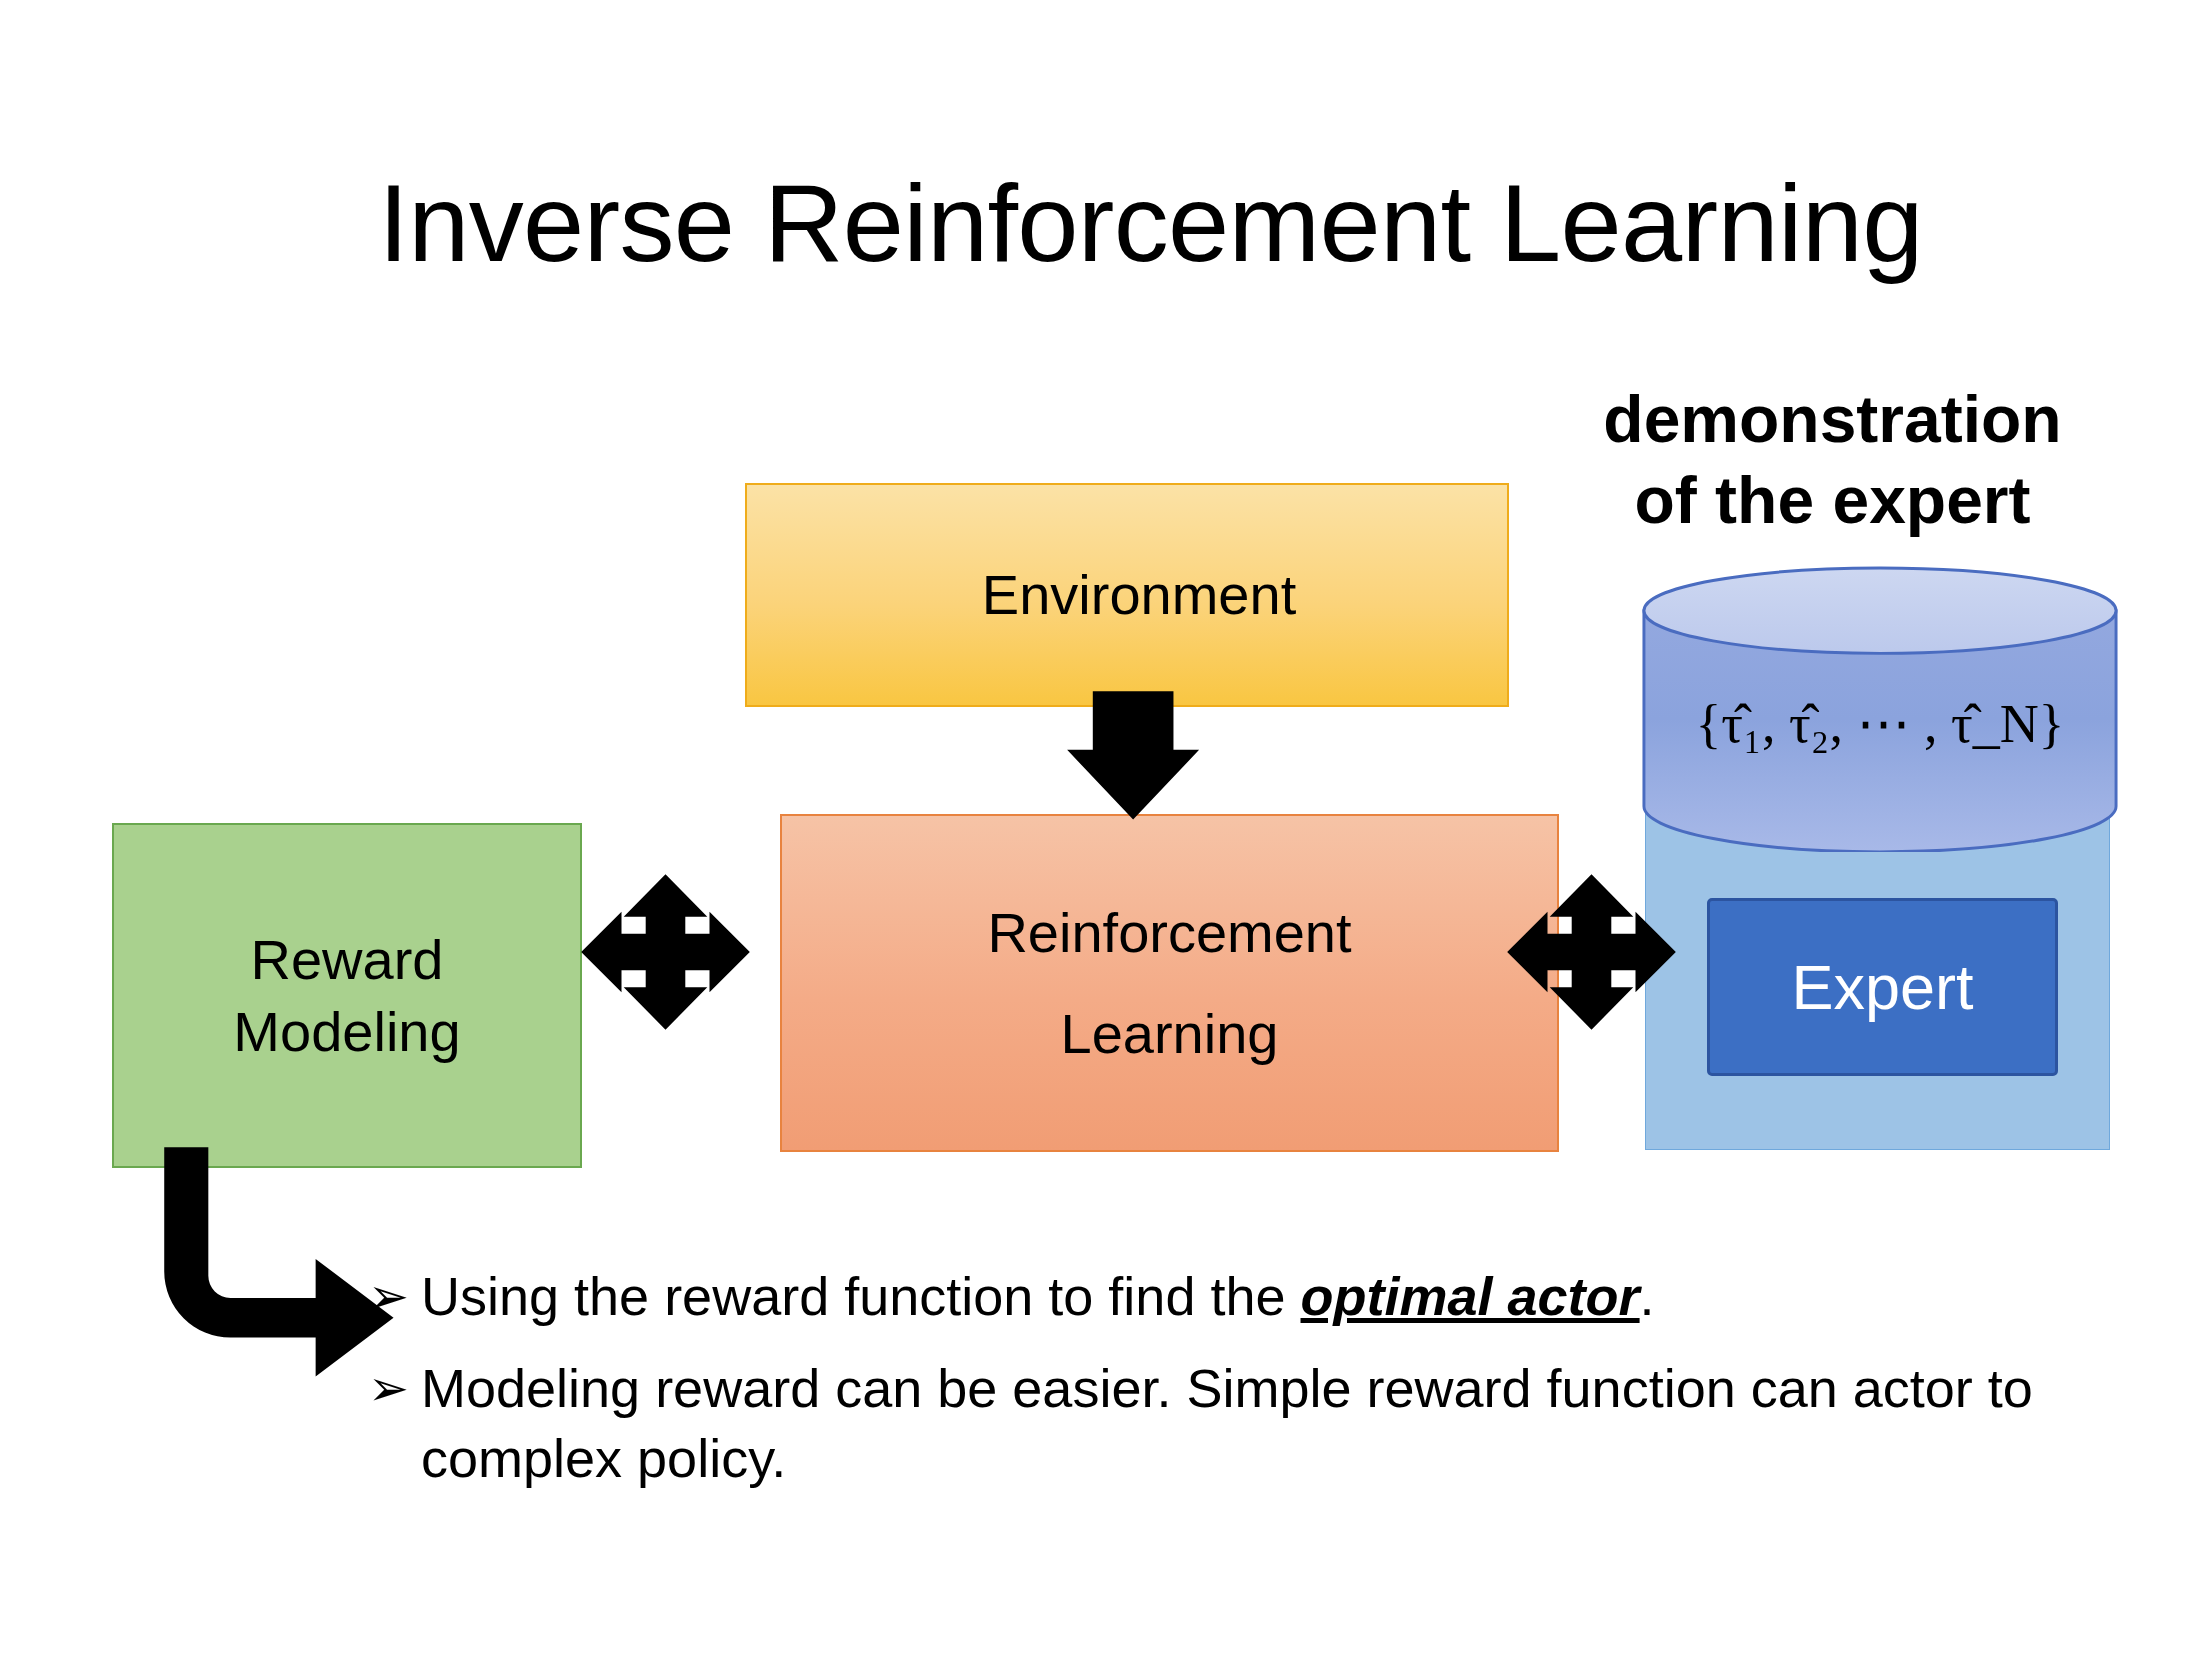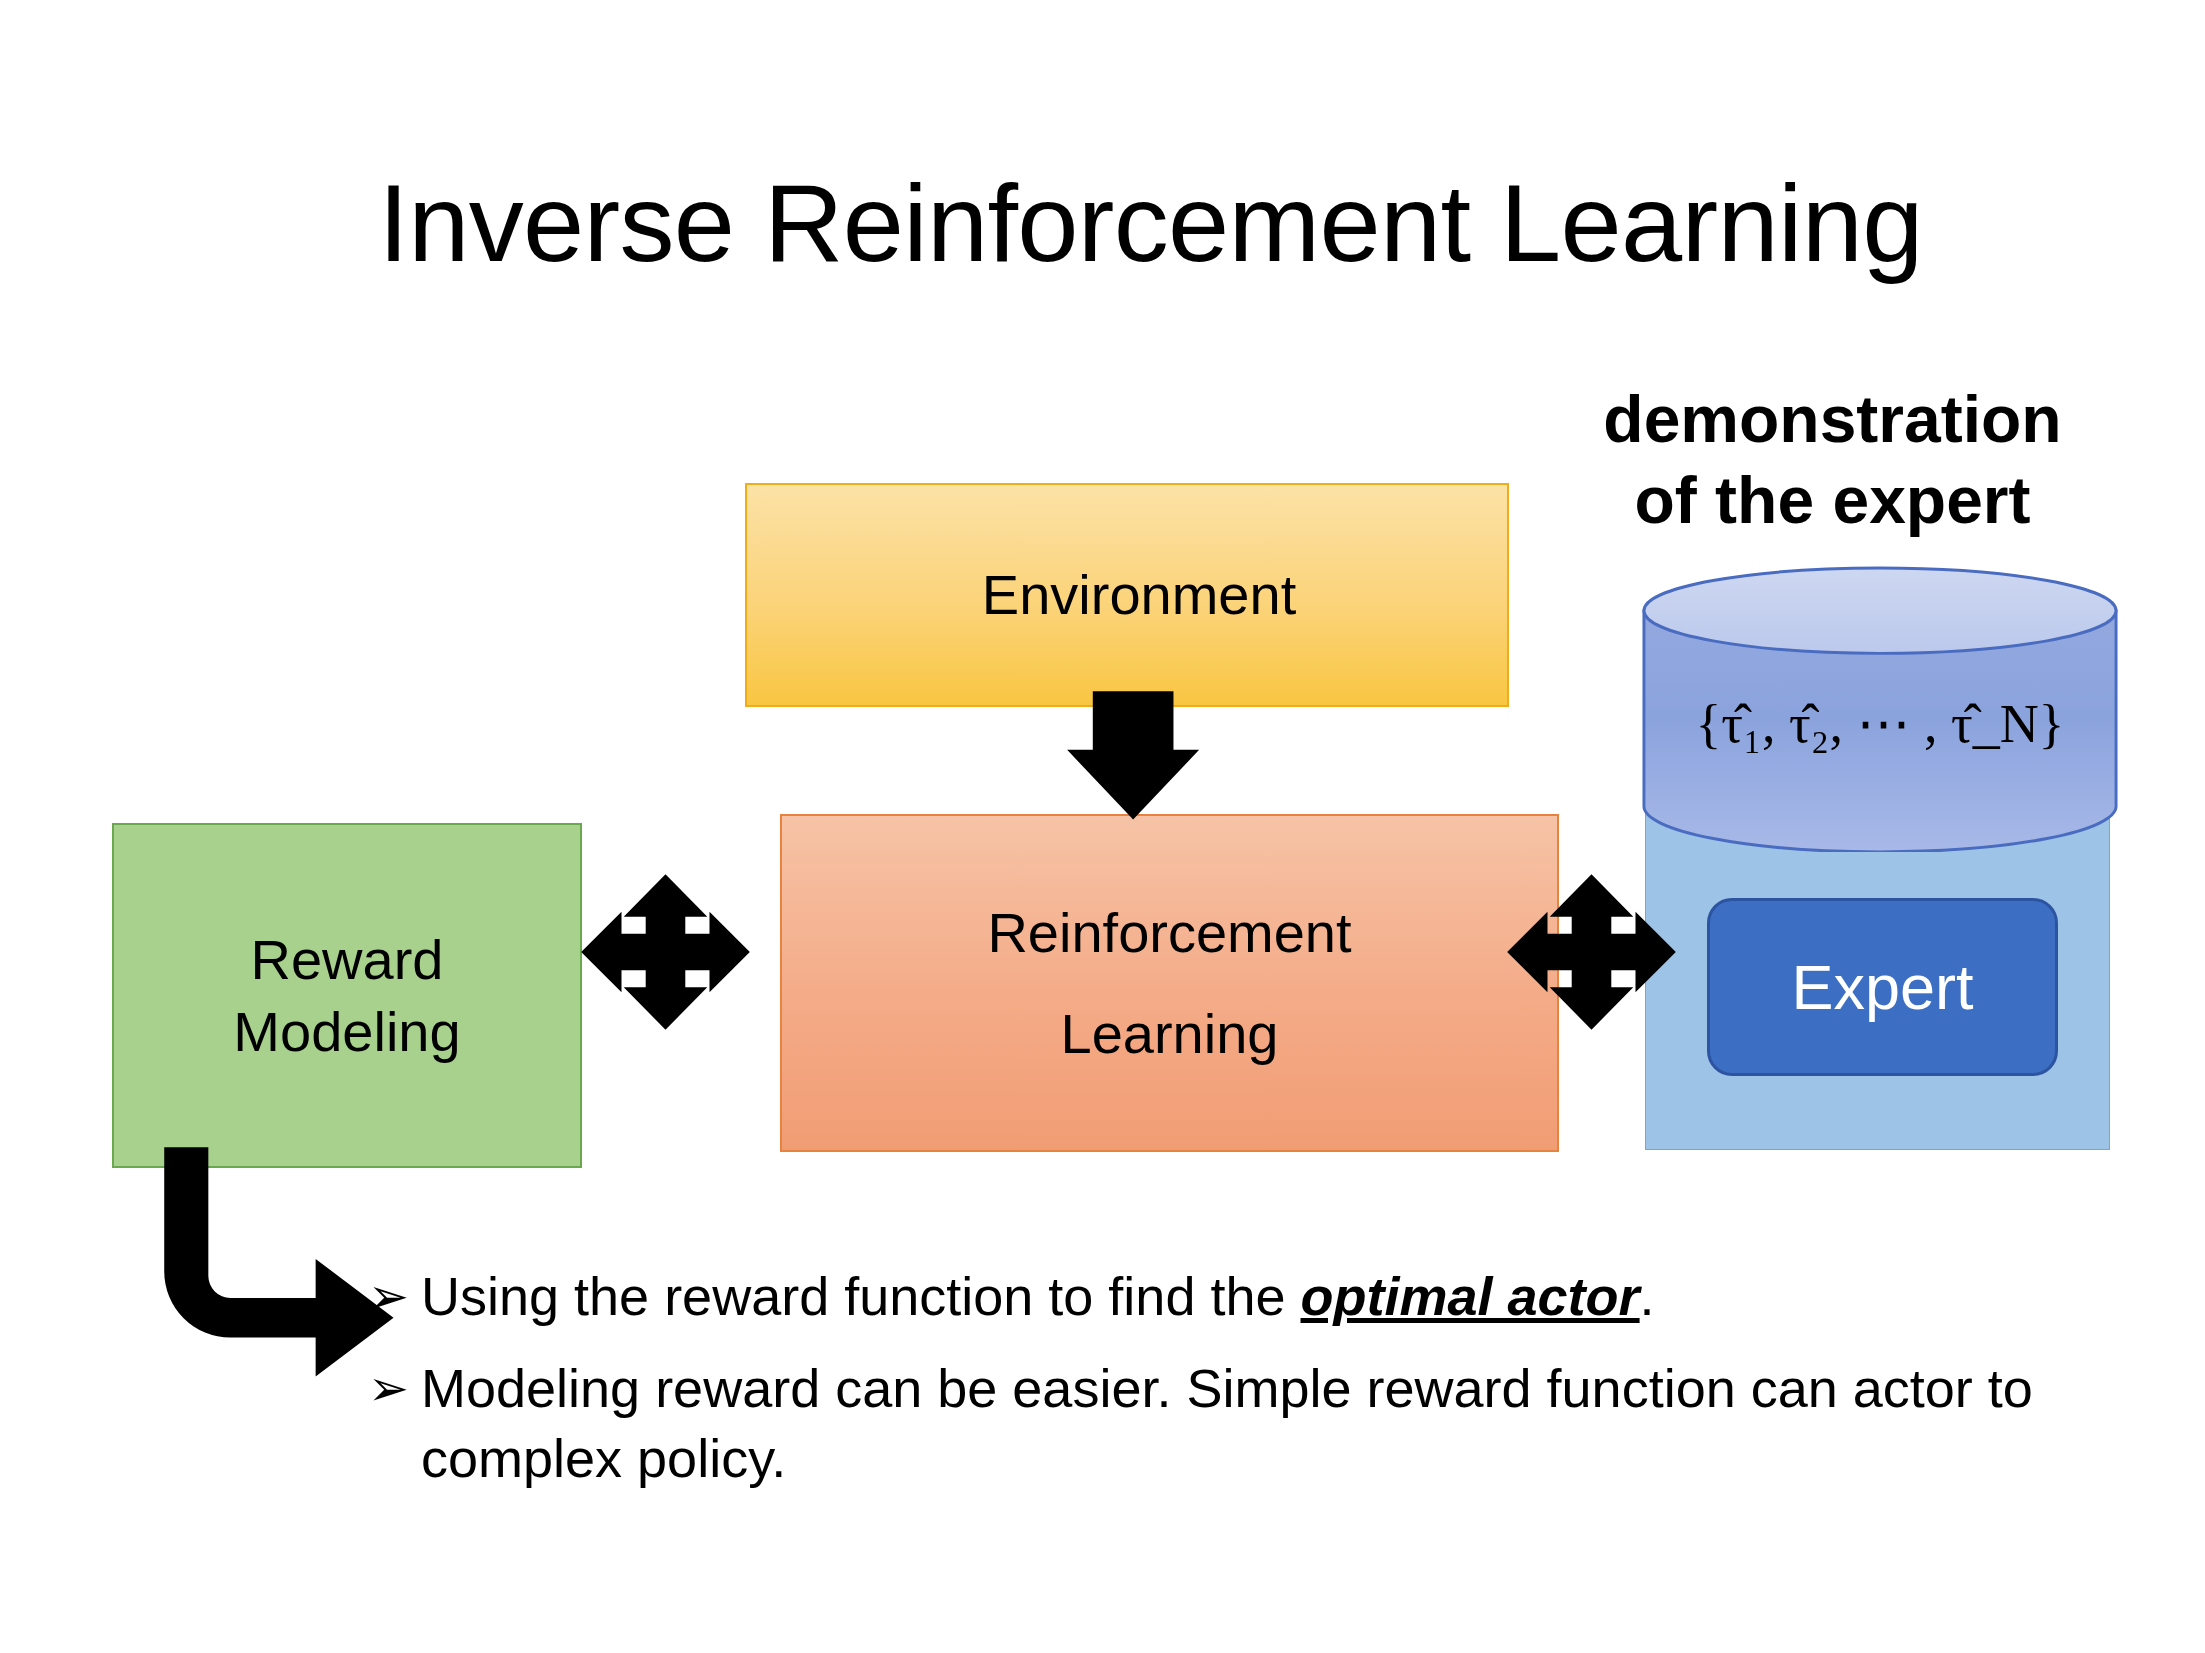--- a/index.html
+++ b/index.html
@@ -85,21 +85,21 @@
     border: 1.5px solid #6fa8dc;
     box-sizing: border-box;
   }
 
   #expert-button {
     position: absolute;
     left: 1707px;
     top: 898px;
     width: 351px;
     height: 178px;
-    border-radius: 25px;
+    border-radius: 5px;
     background: #3c6fc4;
     border: 3.7px solid #2c54a0;
     box-sizing: border-box;
     display: flex;
     align-items: center;
     justify-content: center;
     color: #ffffff;
     font-size: 63px;
   }
 

